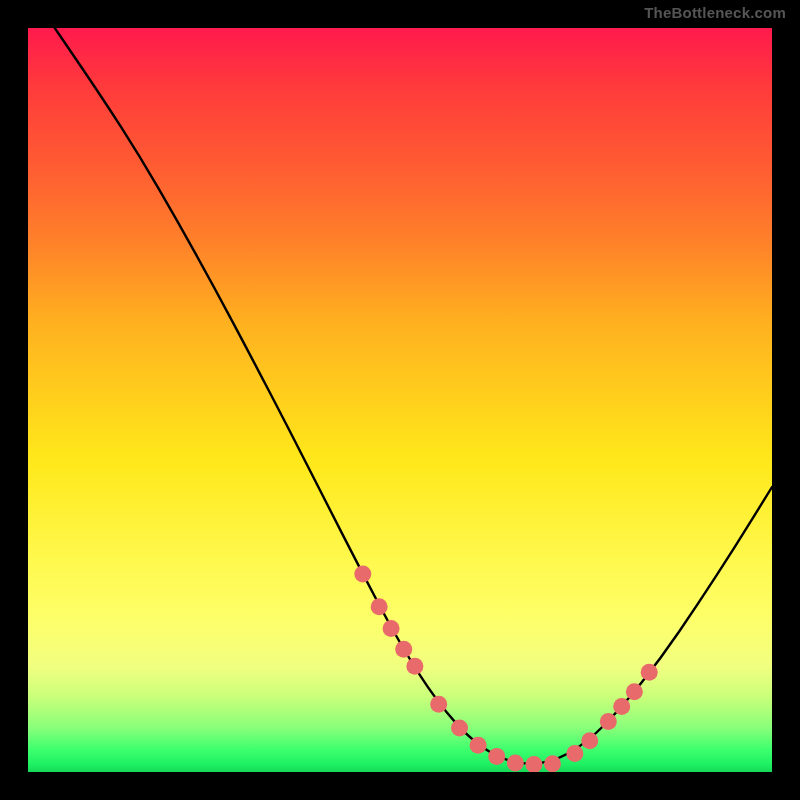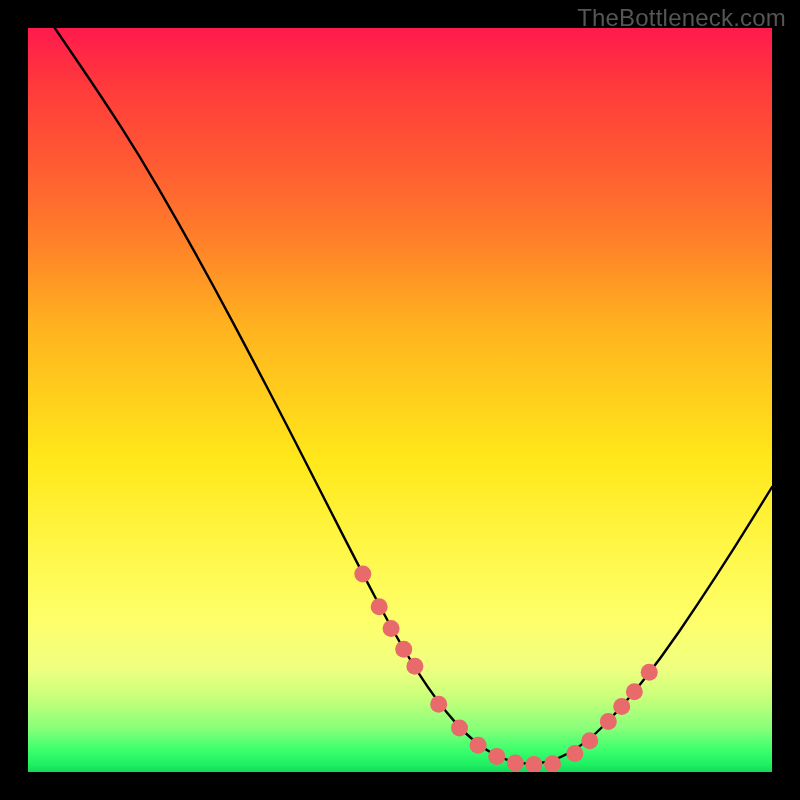--- a/index.html
+++ b/index.html
@@ -9,22 +9,22 @@
     background: #000;
     position: relative;
     font-family: Arial, sans-serif;
     overflow: hidden;
   }
   .attribution {
     position: absolute;
     top: 4px;
     right: 14px;
     color: #555;
-    font-size: 24px;
-    font-weight: 400;
+    font-size: 15px;
+    font-weight: 700;
     z-index: 10;
     letter-spacing: 0.2px;
   }
   .plot-area {
     position: absolute;
     left: 28px;
     top: 28px;
     width: 744px;
     height: 744px;
     background: linear-gradient(to bottom,

